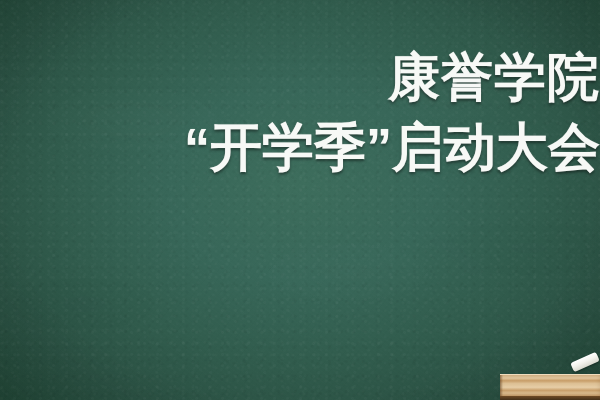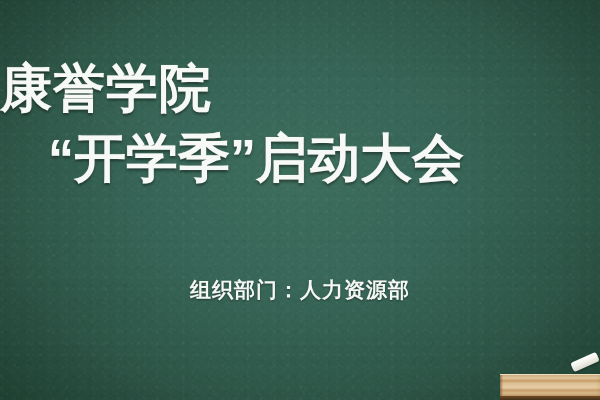--- a/index.html
+++ b/index.html
@@ -90,24 +90,24 @@
   .content {
     position: absolute;
     inset: 0;
     display: flex;
     flex-direction: column;
     align-items: center;
   }
 
   .title-block {
     position: absolute;
-    top: 60px;
+    top: 49px;
     left: 0;
     right: 0;
-    text-align: left;
+    text-align: right;
   }
   .title-line {
     color: #f7f9f6;
     font-size: 52px;
     font-weight: bold;
     line-height: 56px;
     letter-spacing: 1px;
     white-space: nowrap;
     text-shadow:
       0 2px 3px rgba(0,0,0,0.45),
@@ -202,21 +202,20 @@
   <div class="board-smudge"></div>
   <div class="board-vignette"></div>
 
   <div class="content">
 
     <div class="title-block">
       <div class="title-line first">康誉学院</div>
       <div class="title-line second">“开学季”启动大会</div>
     </div>
 
-    <div class="subtitle">组织部门：人力资源部</div>
 
   </div>
 
   <div class="chalk-ledge">
     <div class="ledge-body">
       <div class="ledge-leftcap"></div>
     </div>
     <div class="ledge-shadowline"></div>
   </div>
 

